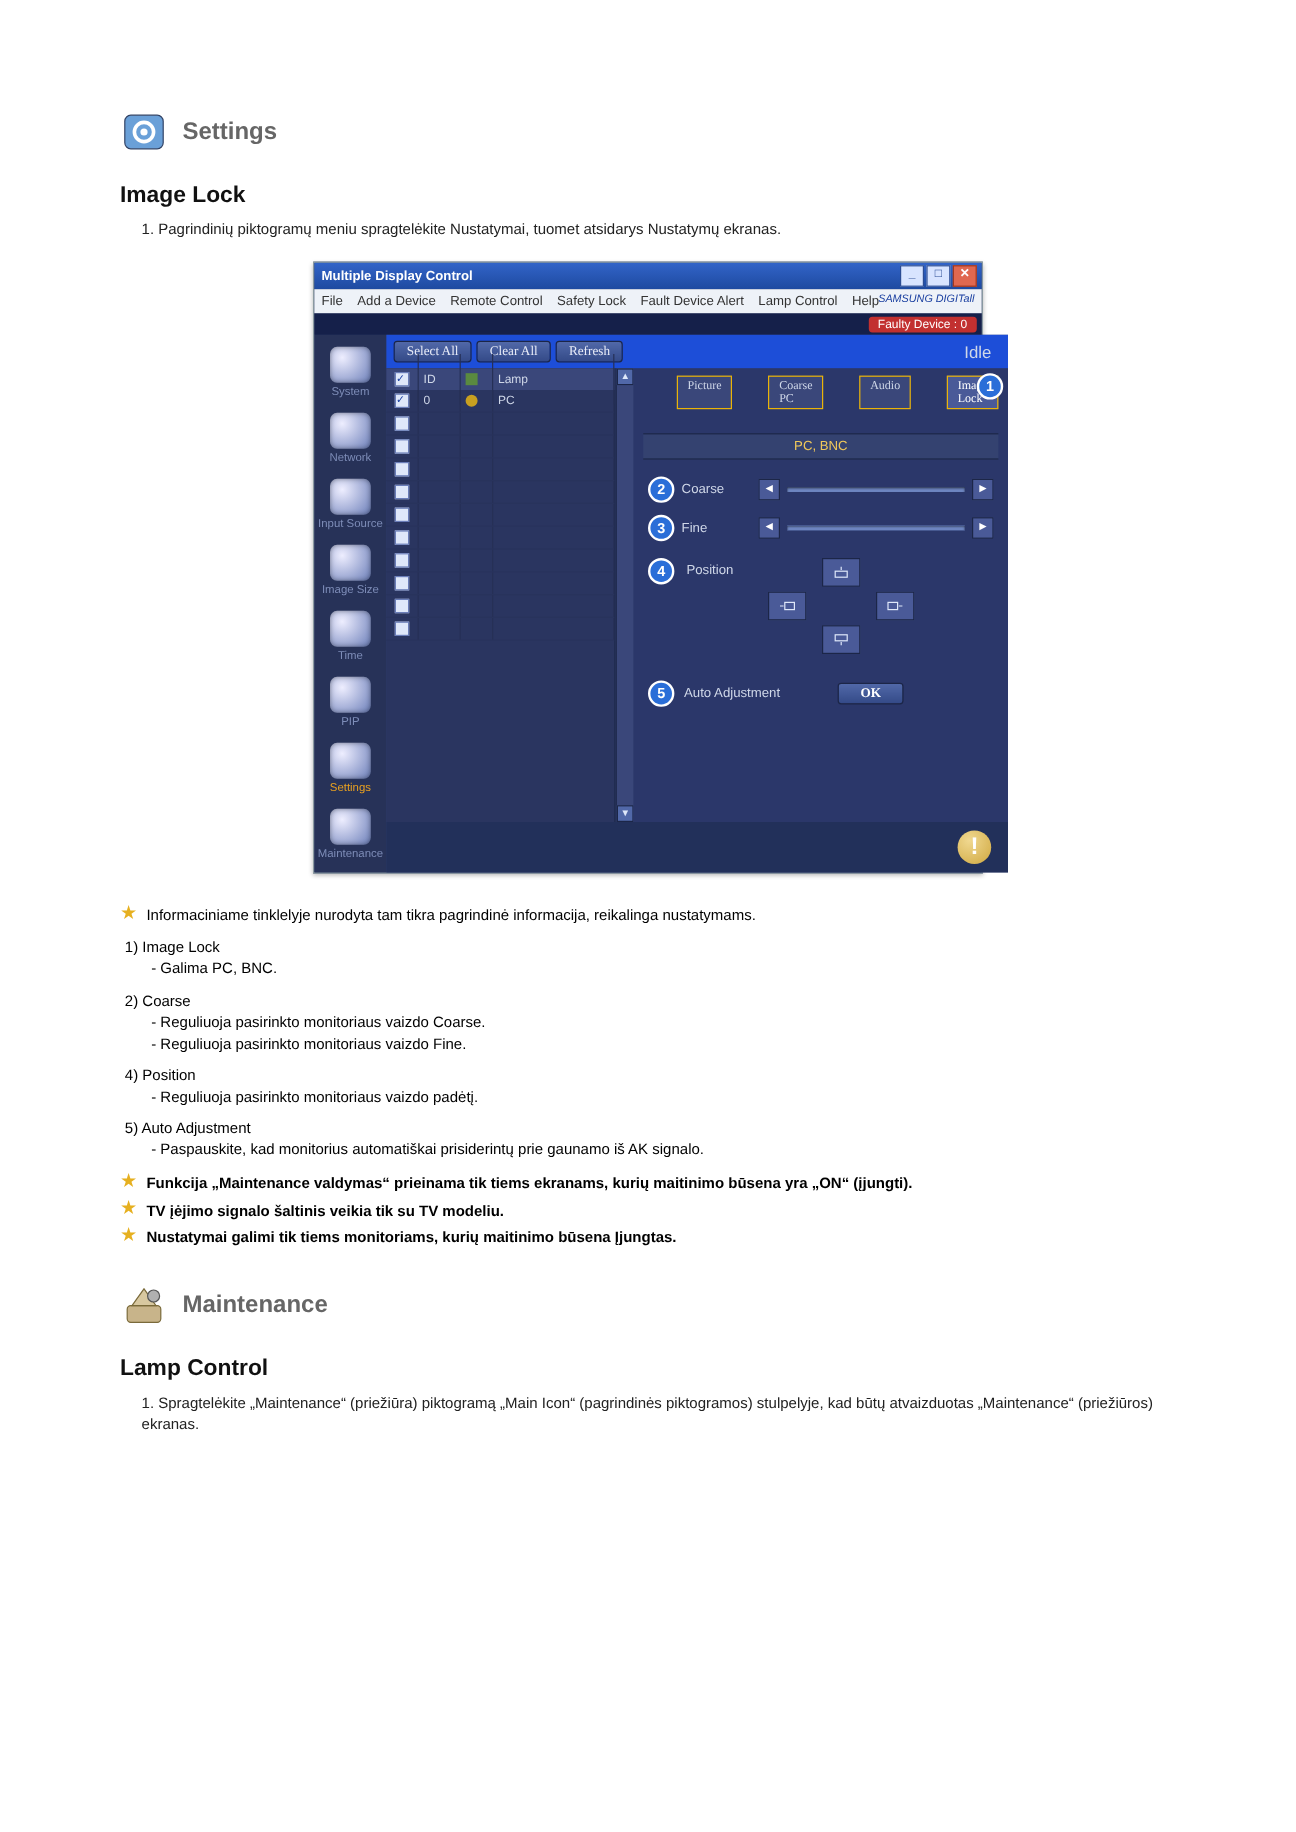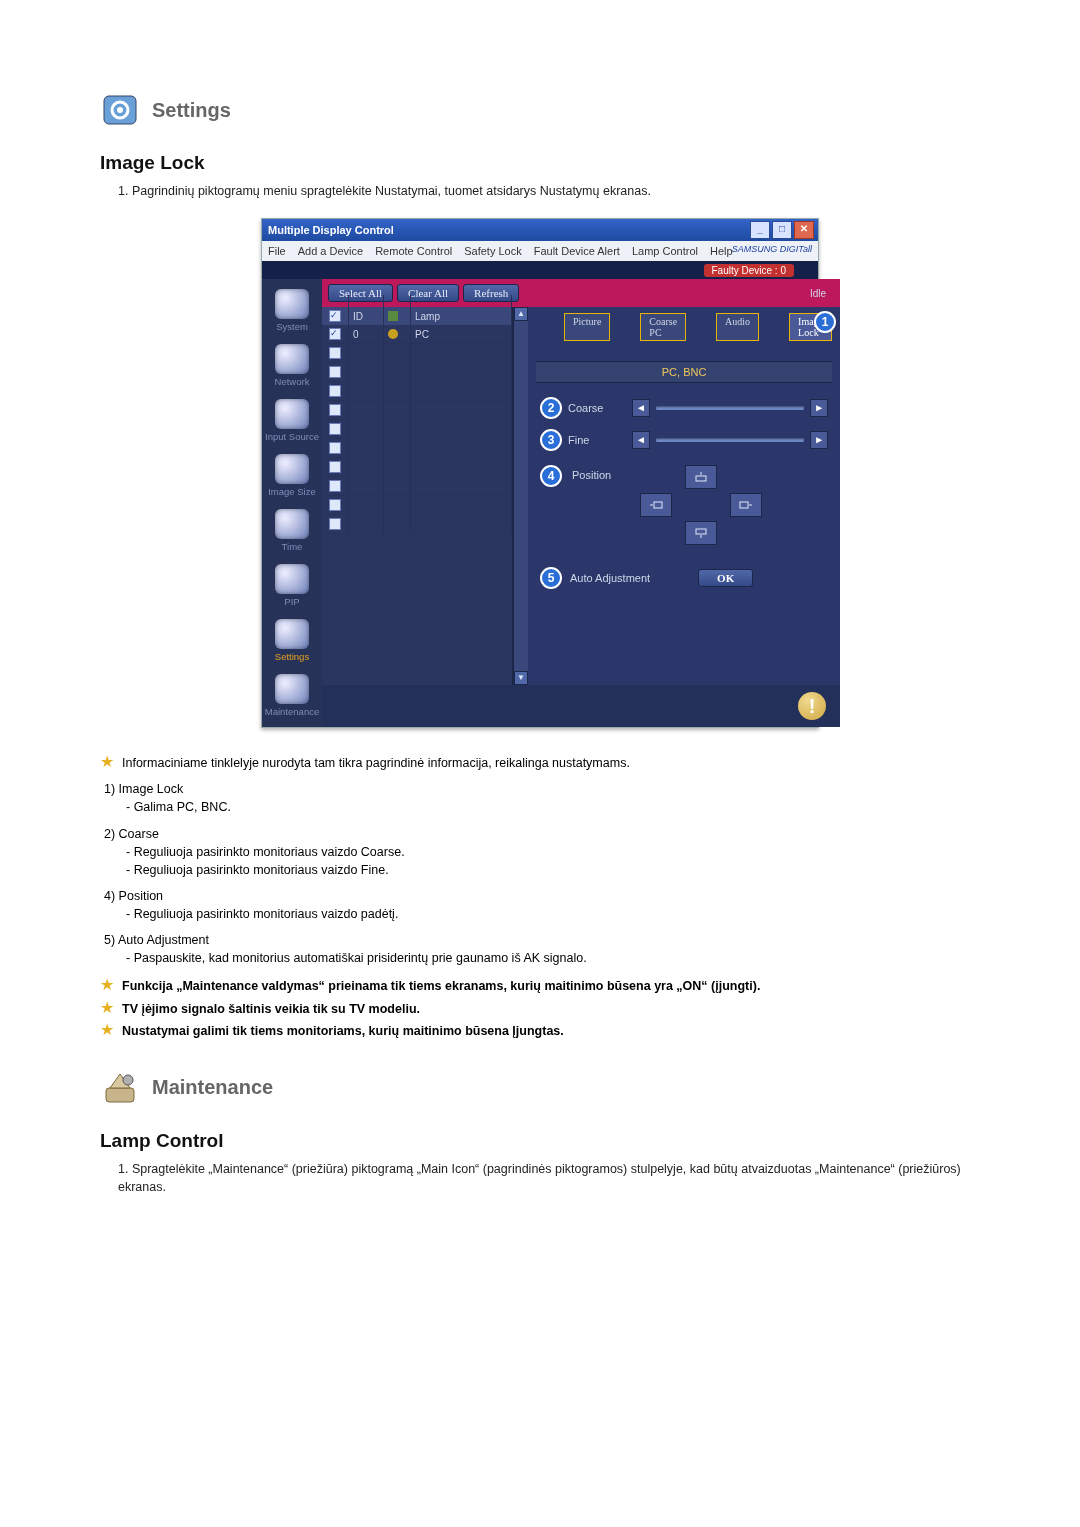--- a/index.html
+++ b/index.html
@@ -89,21 +89,21 @@
   .app-menubar .brand {
     position: absolute; right: 6px; top: 3px;
     font: italic 9px Arial; color: #1a3fa0;
   }
   .app-faultbar {
     background: #15204a;
     height: 18px;
     display: flex;
     justify-content: flex-end;
     align-items: center;
-    padding-right: 24px;
+    padding-right: 4px;
   }
   .fault-pill {
     background: #c23030;
     color: #fff;
     font: 10px Arial;
     padding: 1px 8px;
     border-radius: 3px;
   }
   .app-body { display: flex; }
   .sidebar {
@@ -128,35 +128,35 @@
   }
   .side-label { font-size: 9.5px; color: #7e8db8; }
   .side-item.active .side-label { color: #e8a020; }
   .main-area {
     flex: 1;
     background: #2f3b6b;
     display: flex;
     flex-direction: column;
   }
   .btn-row {
-    background: #be185d;
+    background: #1d4ed8;
     padding: 5px 6px;
     display: flex;
     gap: 4px;
     align-items: center;
   }
   .hdr-btn {
     background: linear-gradient(#5168a8, #344a88);
     border: 1px solid #1c2648;
     color: #e8ecf8;
     font: 11px Tahoma;
     padding: 2px 10px;
     border-radius: 3px;
   }
-  .idle-label { margin-left: auto; color: #cfd7e8; font-size: 10px; padding-right: 8px; }
+  .idle-label { margin-left: auto; color: #cfd7e8; font-size: 14px; padding-right: 8px; }
   .content-row { display: flex; flex: 1; }
   .grid-area {
     width: 190px;
     background: #2a3560;
     border-right: 1px solid #1c2648;
   }
   .grid-head {
     display: flex;
     background: #3a477a;
     height: 18px;

